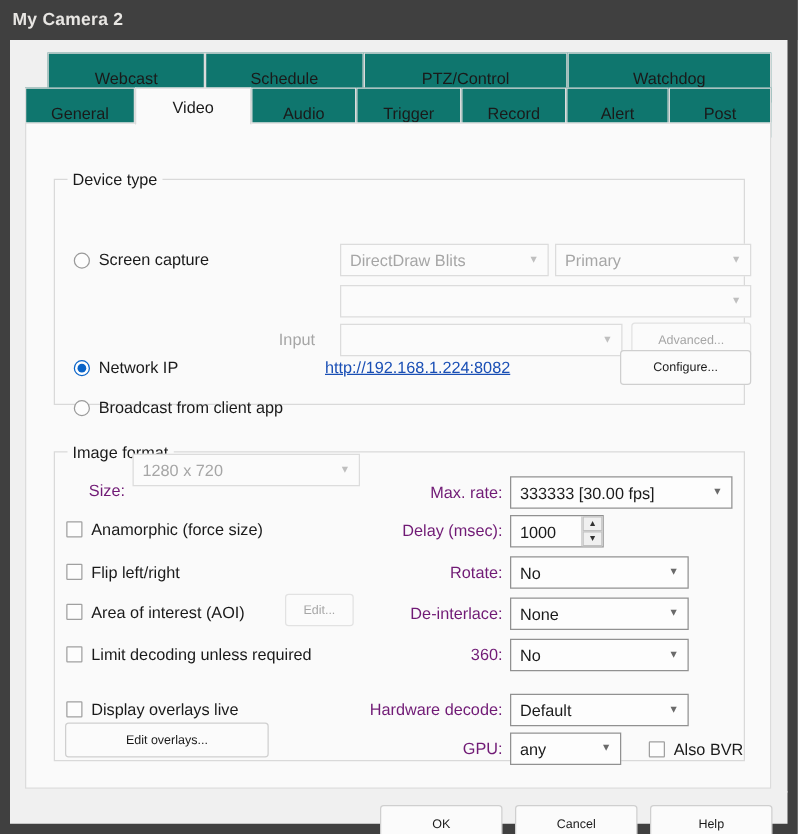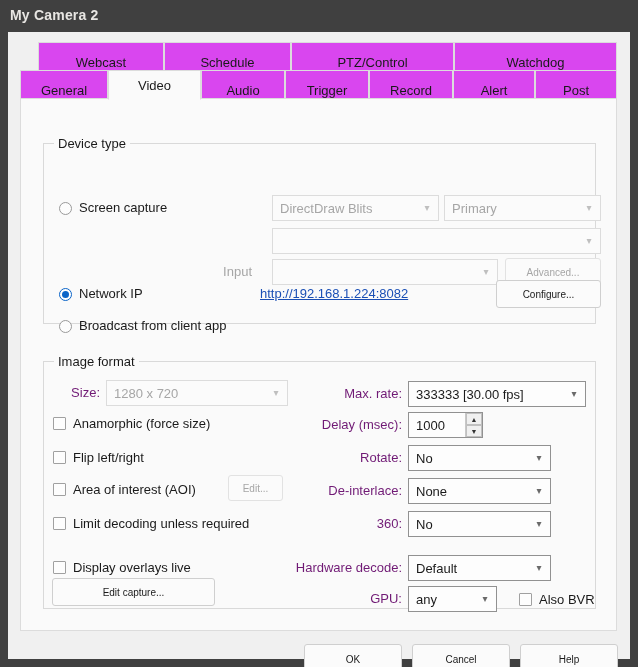--- a/index.html
+++ b/index.html
@@ -51,21 +51,21 @@
     left: 12px; top: 10px;
     width: 597px; height: 58px;
   }
   .tabrow { position: absolute; left: 0; height: 28px; }
   .tabrow.row1 { top: 0; }
   .tabrow.row2 { top: 28px; }
   .tab {
     position: absolute;
     top: 0;
     height: 40px;
-    background: #d946ef;
+    background: #0f766e;
     border: 1px solid #dcdcdc;
     display: flex;
     align-items: center;
     justify-content: center;
     font-size: 13px;
     color: #1a1a1a;
     cursor: default;
     white-space: nowrap;
   }
   .tab.selected {
@@ -359,21 +359,21 @@
       <div class="radio-row" style="left:38px; top:219px;">
         <span class="radio"></span>
         <span class="radio-label">Broadcast from client app</span>
       </div>
 
       <div class="groupbox" style="left:22px; top:262px; width:553px; height:248px;">
         <div class="group-legend">Image format</div>
       </div>
 
       <div class="lbl right" style="left:22px; top:286px; width:57px;">Size:</div>
-      <div class="combo disabled" style="left:85px; top:281px; width:182px;">
+      <div class="combo disabled" style="left:85px; top:264px; width:182px;">
         <span class="cv">1280 x 720</span>
         <span class="chev">▾</span>
       </div>
 
       <div class="check-row" style="left:32px; top:317px;">
         <span class="checkbox"></span>
         <span class="check-label">Anamorphic (force size)</span>
       </div>
       <div class="check-row" style="left:32px; top:351px;">
         <span class="checkbox"></span>
@@ -388,21 +388,21 @@
       </div>
       <div class="check-row" style="left:32px; top:461px;">
         <span class="checkbox"></span>
         <span class="check-label">Display overlays live</span>
       </div>
       <div class="check-row" style="left:32px; top:417px;">
         <span class="checkbox"></span>
         <span class="check-label">Limit decoding unless required</span>
       </div>
       <div class="btn" style="left:31px; top:479px; width:163px;">
-        <span>Edit capture...</span>
+        <span>Edit overlays...</span>
       </div>
 
       <div class="lbl right" style="left:256px; top:287px; width:125px;">Max. rate:</div>
       <div class="combo" style="left:387px; top:282px; width:178px;">
         <span class="cv">333333 [30.00 fps]</span>
         <span class="chev">▾</span>
       </div>
 
       <div class="lbl right" style="left:256px; top:318px; width:125px;">Delay (msec):</div>
       <div class="spin" style="left:387px; top:313px; width:75px;">

